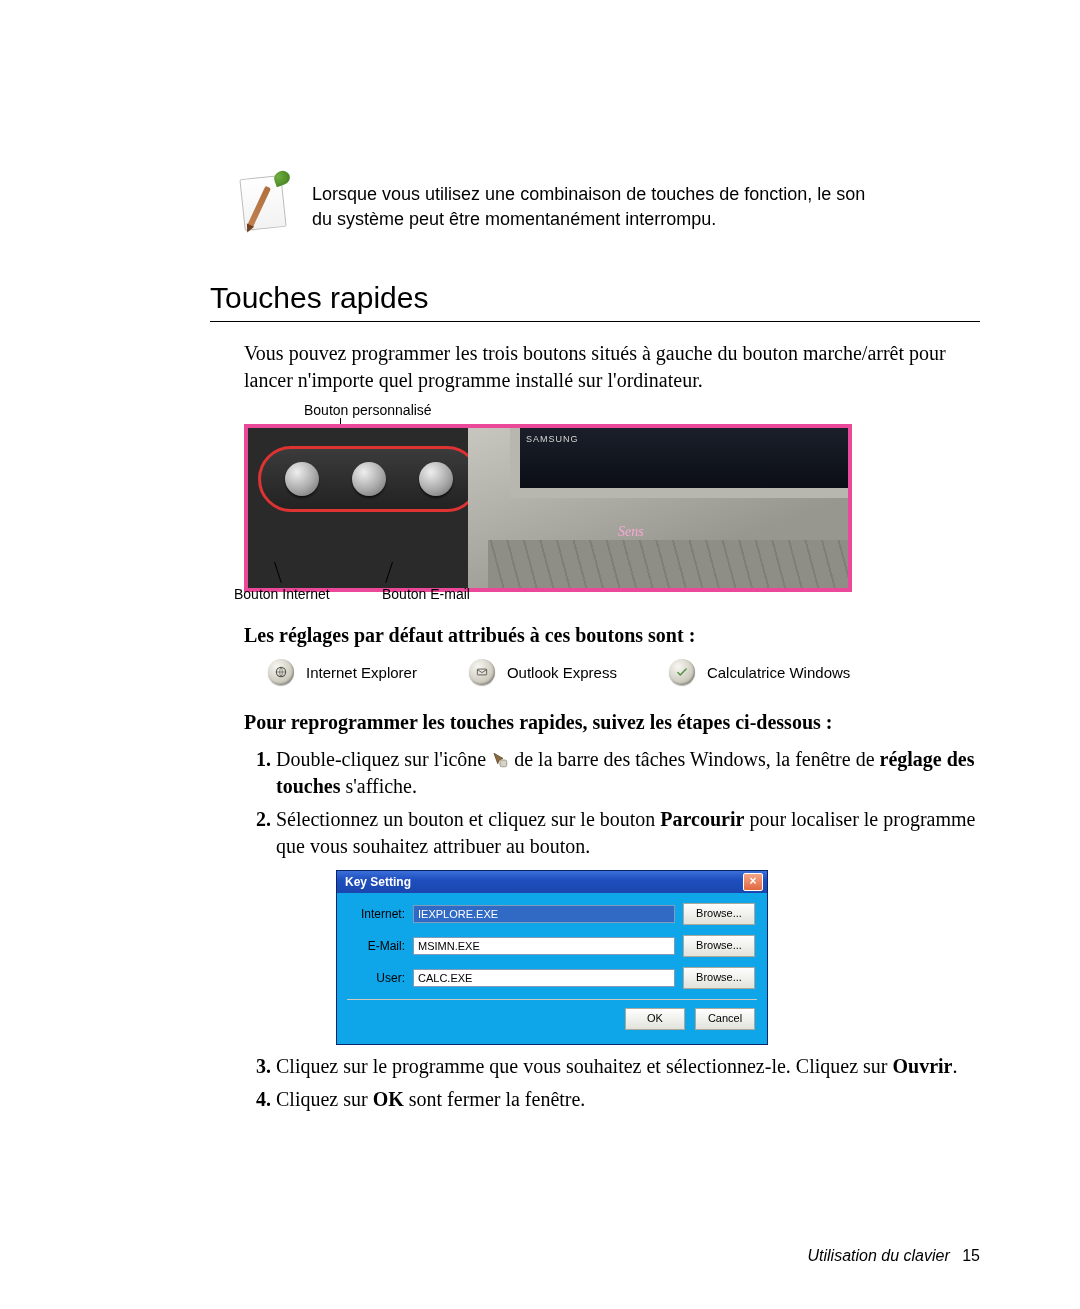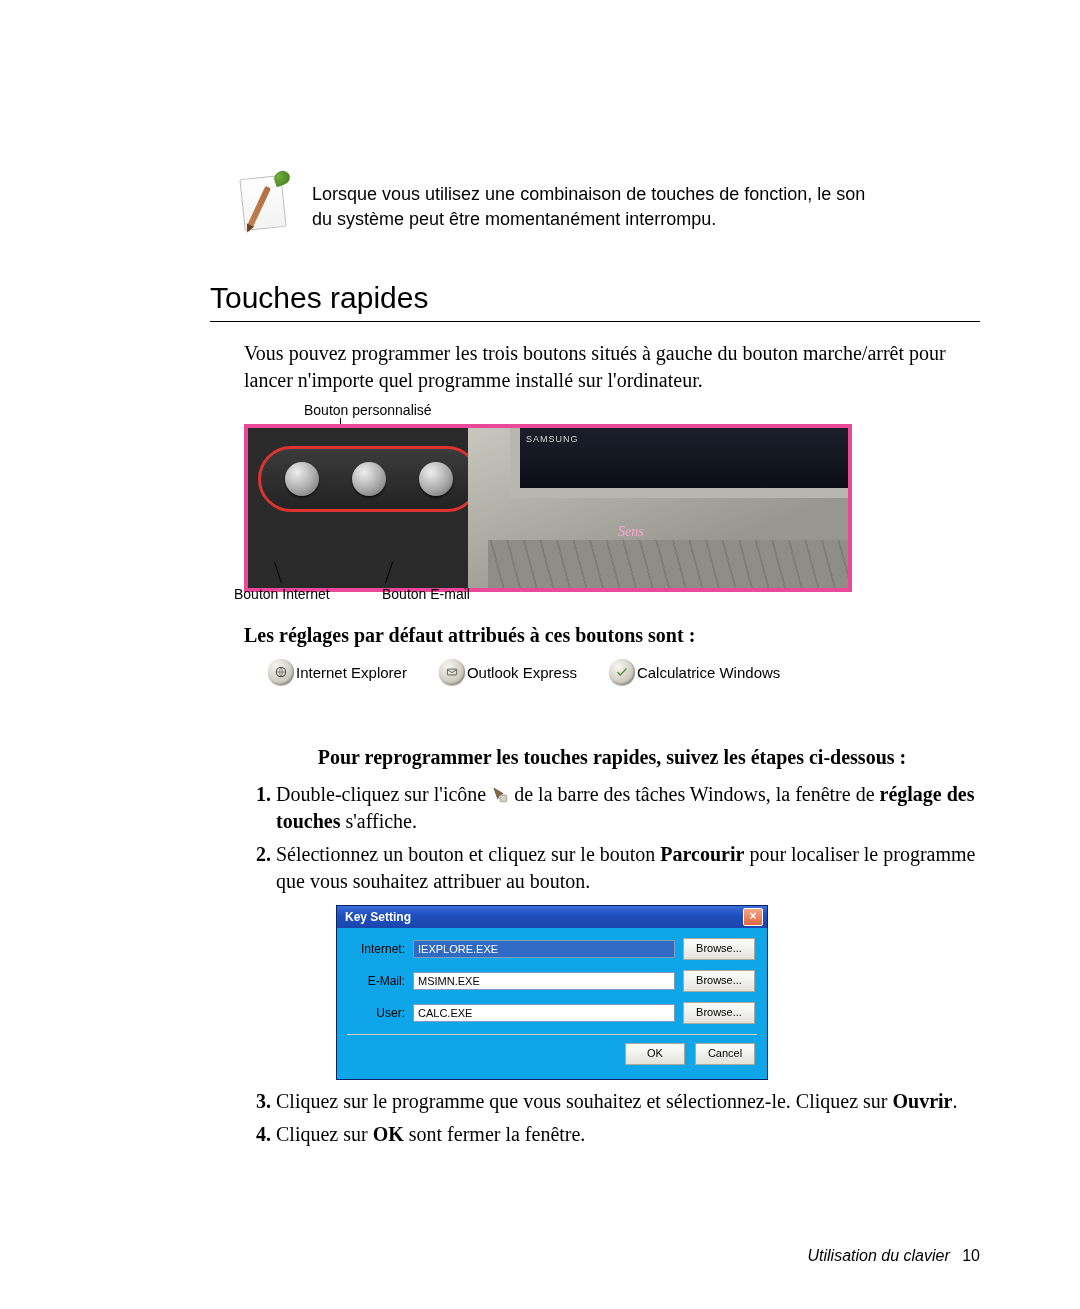--- a/index.html
+++ b/index.html
@@ -181,21 +181,21 @@
   .sub-bold {
     font-family: "Times New Roman", Times, serif;
     font-weight: 700;
     font-size: 20px;
     margin: 26px 0 12px 34px;
   }
   .defaults {
     margin-left: 58px;
     display: flex;
     align-items: center;
-    gap: 2px;
+    gap: 12px;
     font-size: 15px;
   }
   .def-icon {
     width: 26px; height: 26px;
     border-radius: 50%;
     background: radial-gradient(circle at 35% 30%, #f7f7f2, #cfccc0 60%, #9b988c);
     box-shadow: inset -1px -1px 2px rgba(0,0,0,0.3), 0 1px 1px rgba(0,0,0,0.3);
     display: flex; align-items: center; justify-content: center;
     color: #5a5a50;
   }
@@ -364,21 +364,21 @@
     <span>Outlook Express</span>
     <span class="def-gap"></span>
     <div class="def-icon">
       <svg viewBox="0 0 24 24" width="14" height="14">
           <path d="M5 13l4 4 10-10" fill="none" stroke="#4f8f3f" stroke-width="2.5" stroke-linecap="round" stroke-linejoin="round"></path>
         </svg>
     </div>
     <span>Calculatrice Windows</span>
   </div>
 
-  <div class="sub-bold" style="margin-top:61px;text-align:center;">Pour reprogrammer les touches rapides, suivez les étapes ci-dessous :</div>
+  <div class="sub-bold" style="margin-top:26px;">Pour reprogrammer les touches rapides, suivez les étapes ci-dessous :</div>
 
   <ol class="steps">
     <li>
       <span>Double-cliquez sur l'icône </span>
       <span class="inline-icon">
         <svg viewBox="0 0 24 24">
             <path d="M4 3l5 14 2-5 5-2z" fill="#8a6b40" stroke="#5a4020" stroke-width="1"></path>
             <rect x="12" y="12" width="9" height="9" rx="2" fill="#d7d2c4" stroke="#8a8878"></rect>
           </svg>
       </span>
@@ -429,16 +429,16 @@
     </li>
     <li>
       <span>Cliquez sur </span>
       <span class="bold">OK</span>
       <span> sont fermer la fenêtre.</span>
     </li>
   </ol>
 
   <div class="footer">
     <span>Utilisation du clavier</span>
-    <span class="num">10</span>
+    <span class="num">15</span>
   </div>
 
 </div>
 
 </body></html>

